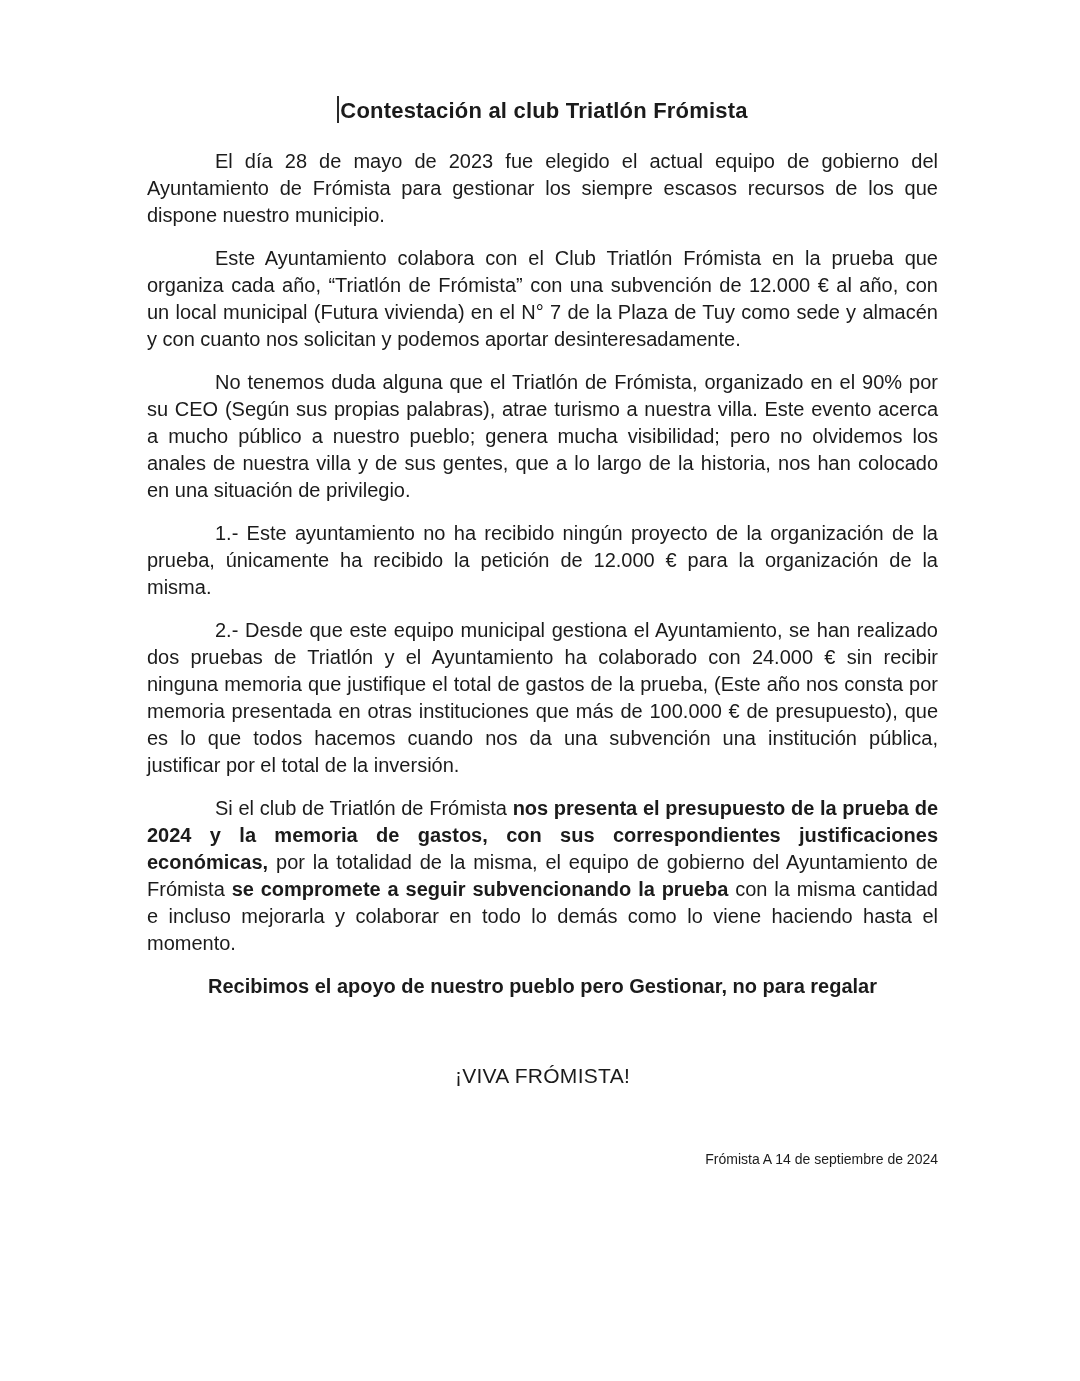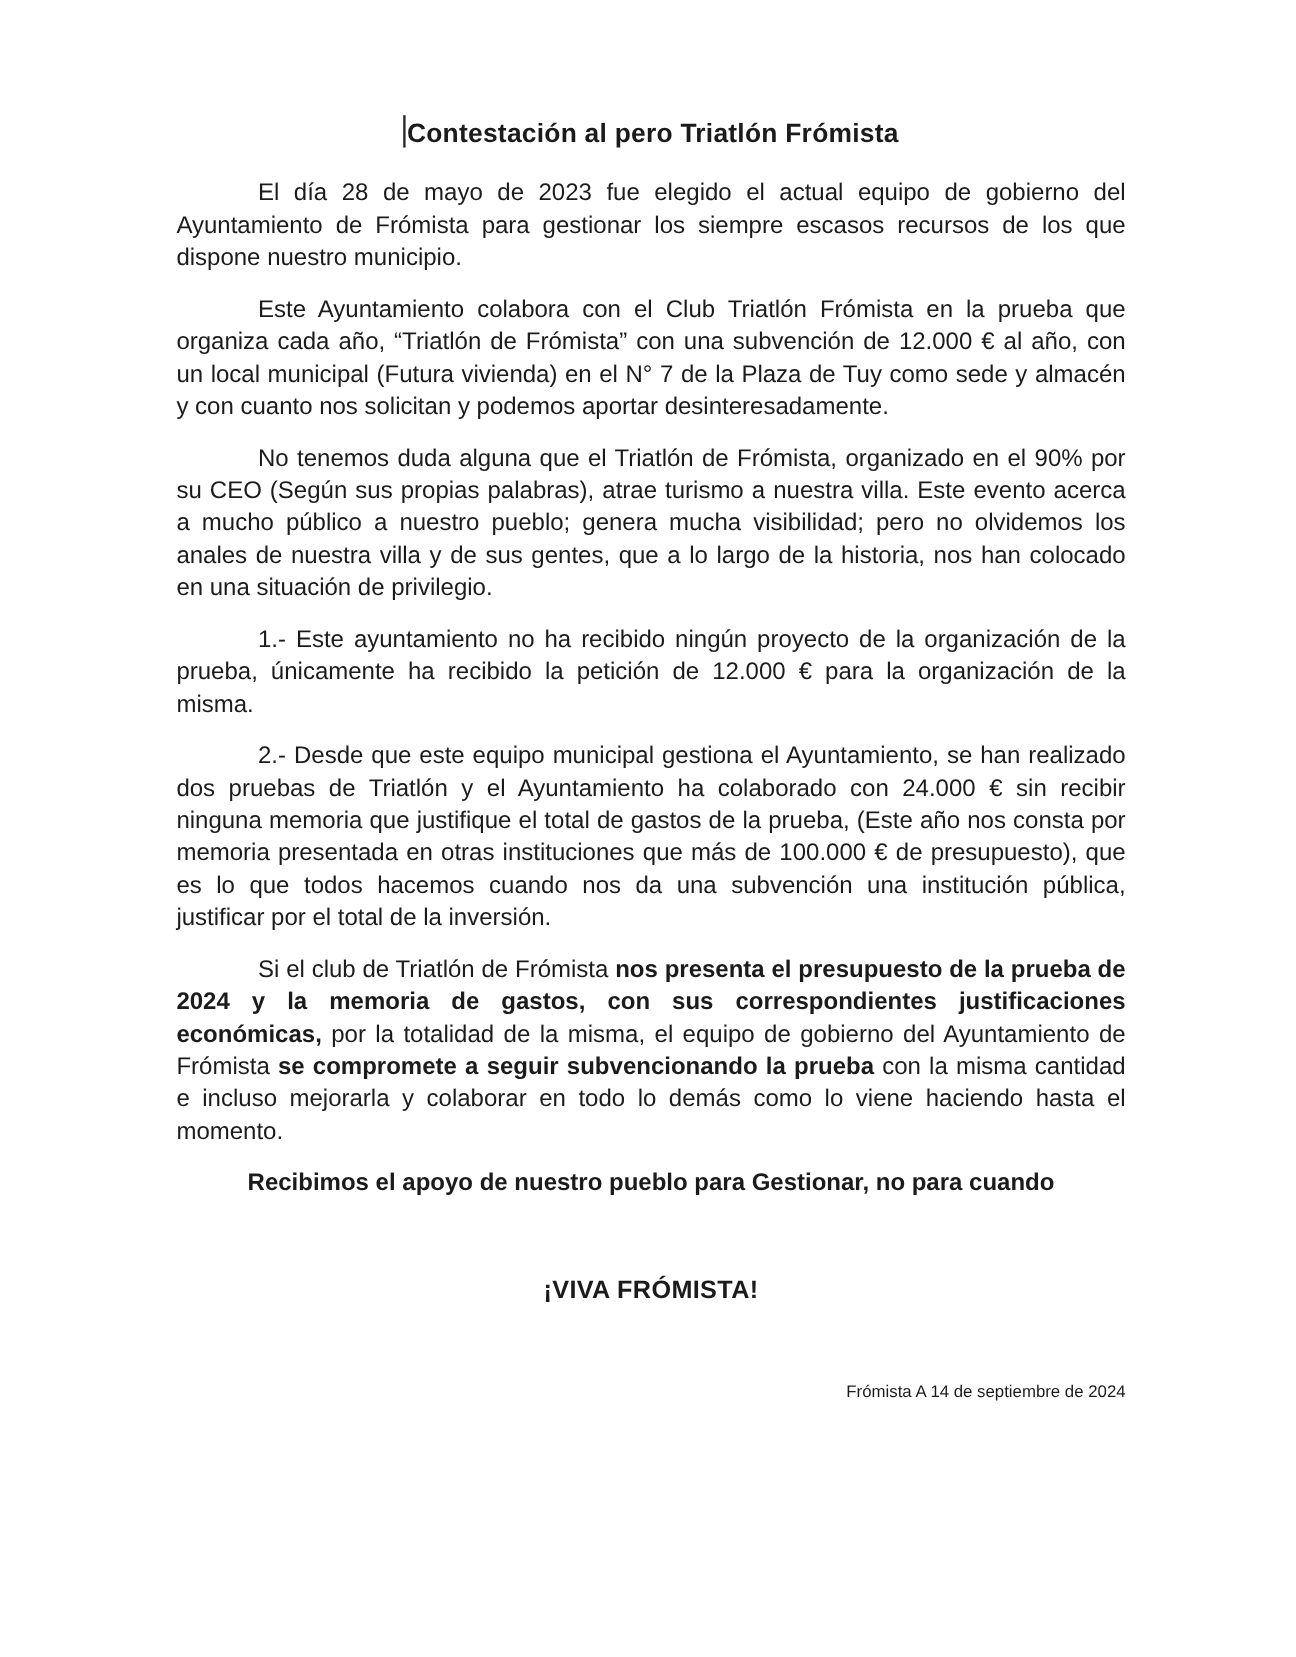--- a/index.html
+++ b/index.html
@@ -41,45 +41,45 @@
   .closing {
     font-size: 20px;
     line-height: 27px;
     font-weight: bold;
     text-align: center;
     margin: 8px 0 0 0;
   }
   .slogan {
     font-size: 21px;
     line-height: 28px;
-    font-weight: bold;
+    font-weight: normal;
     text-align: center;
     margin: 62px 0 0 0;
     letter-spacing: 0.3px;
   }
   .date {
     font-size: 14px;
     line-height: 27px;
     text-align: right;
     margin: 56px 0 0 0;
   }
 </style>
 </head>
 <body>
 
 <div class="page">
-  <h1 class="title"><span class="caret"></span><span>Contestación al pero Triatlón Frómista</span></h1>
+  <h1 class="title"><span class="caret"></span><span>Contestación al club Triatlón Frómista</span></h1>
 
   <div id="paragraphs">
       <p class="para"><span>El día 28 de mayo de 2023 fue elegido el actual equipo de gobierno del Ayuntamiento de Frómista para gestionar los siempre escasos recursos de los que dispone nuestro municipio.</span></p>
       <p class="para"><span>Este Ayuntamiento colabora con el Club Triatlón Frómista en la prueba que organiza cada año, “Triatlón de Frómista” con una subvención de 12.000 € al año, con un local municipal (Futura vivienda) en el N° 7 de la Plaza de Tuy como sede y almacén y con cuanto nos solicitan y podemos aportar desinteresadamente.</span></p>
       <p class="para"><span>No tenemos duda alguna que el Triatlón de Frómista, organizado en el 90% por su CEO (Según sus propias palabras), atrae turismo a nuestra villa. Este evento acerca a mucho público a nuestro pueblo; genera mucha visibilidad; pero no olvidemos los anales de nuestra villa y de sus gentes, que a lo largo de la historia, nos han colocado en una situación de privilegio.</span></p>
       <p class="para"><span>1.- Este ayuntamiento no ha recibido ningún proyecto de la organización de la prueba, únicamente ha recibido la petición de 12.000 € para la organización de la misma.</span></p>
       <p class="para"><span>2.- Desde que este equipo municipal gestiona el Ayuntamiento, se han realizado dos pruebas de Triatlón y el Ayuntamiento ha colaborado con 24.000 € sin recibir ninguna memoria que justifique el total de gastos de la prueba, (Este año nos consta por memoria presentada en otras instituciones que más de 100.000 € de presupuesto), que es lo que todos hacemos cuando nos da una subvención una institución pública, justificar por el total de la inversión.</span></p>
       <p class="para"><span>Si el club de Triatlón de Frómista </span><span class="bold">nos presenta el presupuesto de la prueba de 2024 y la memoria de gastos, con sus correspondientes justificaciones económicas,</span><span> por la totalidad de la misma, el equipo de gobierno del Ayuntamiento de Frómista </span><span class="bold">se compromete a seguir subvencionando la prueba</span><span> con la misma cantidad e incluso mejorarla y colaborar en todo lo demás como lo viene haciendo hasta el momento.</span></p>
     </div>
 
-  <p class="closing">Recibimos el apoyo de nuestro pueblo para Gestionar, no para cuando</p>
+  <p class="closing">Recibimos el apoyo de nuestro pueblo pero Gestionar, no para regalar</p>
 
   <p class="slogan">¡VIVA FRÓMISTA!</p>
 
   <p class="date">Frómista A 14 de septiembre de 2024</p>
 </div>
 
 </body></html>

